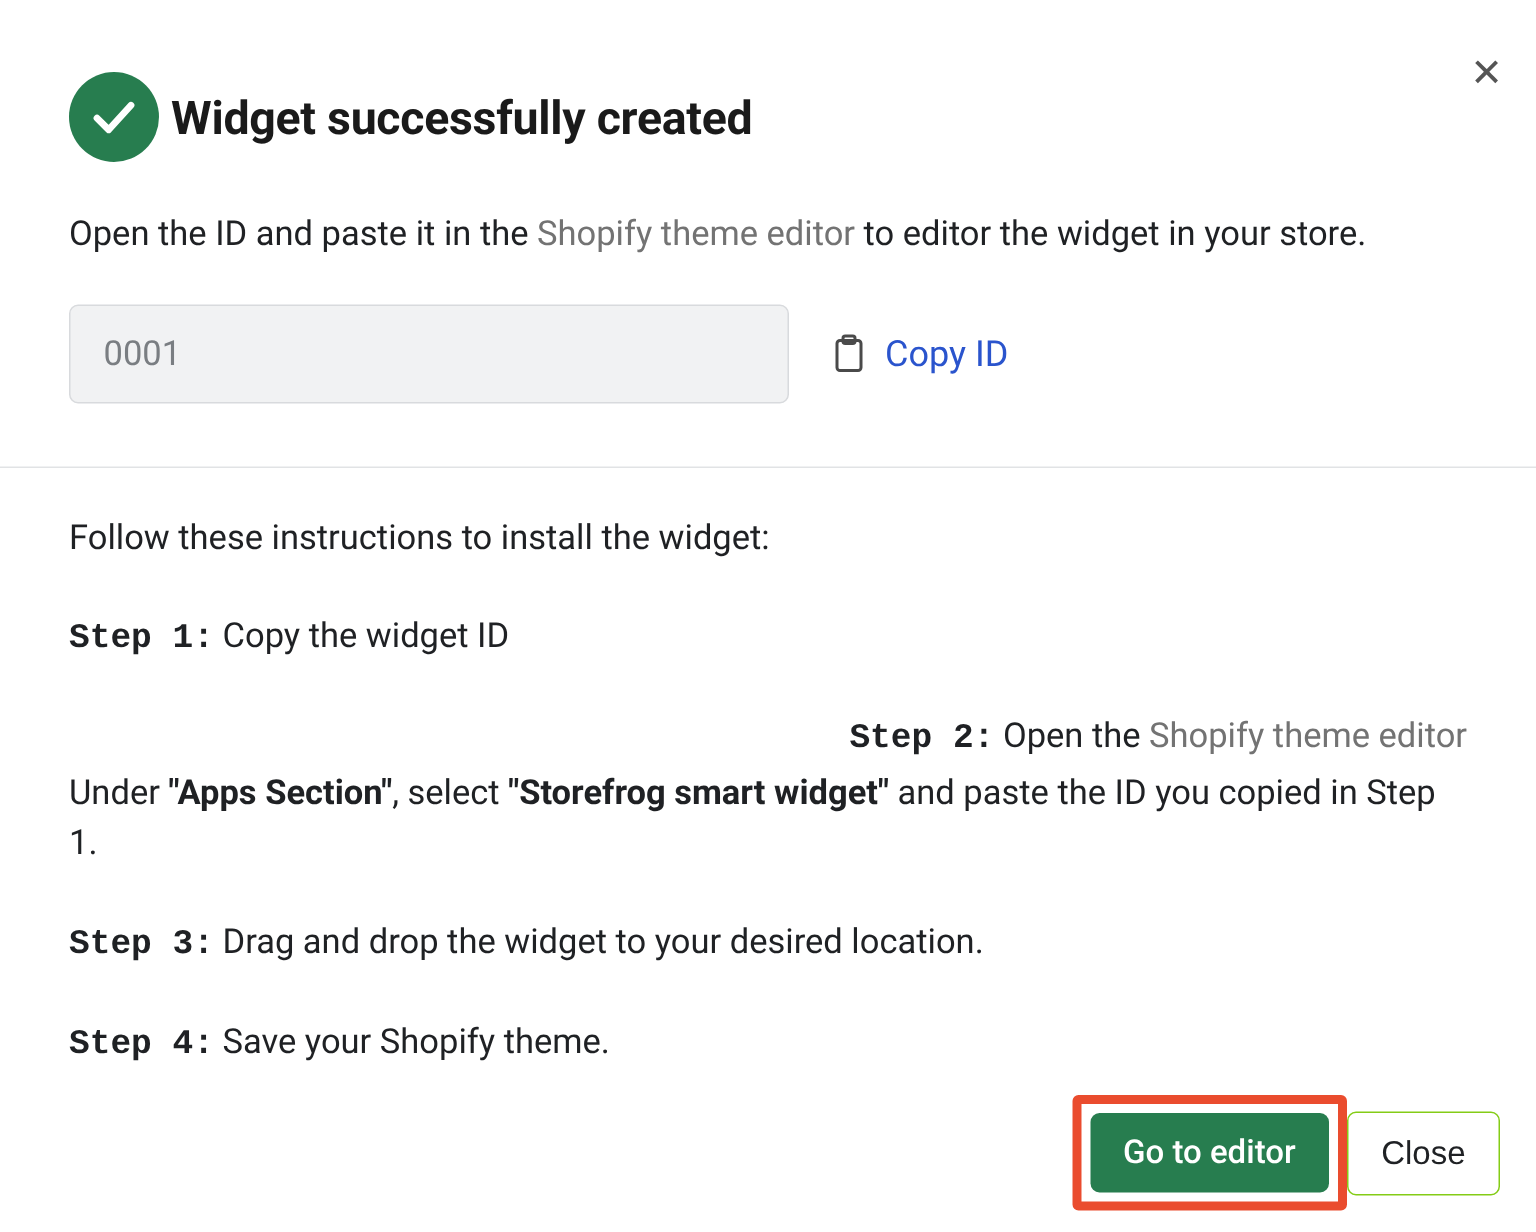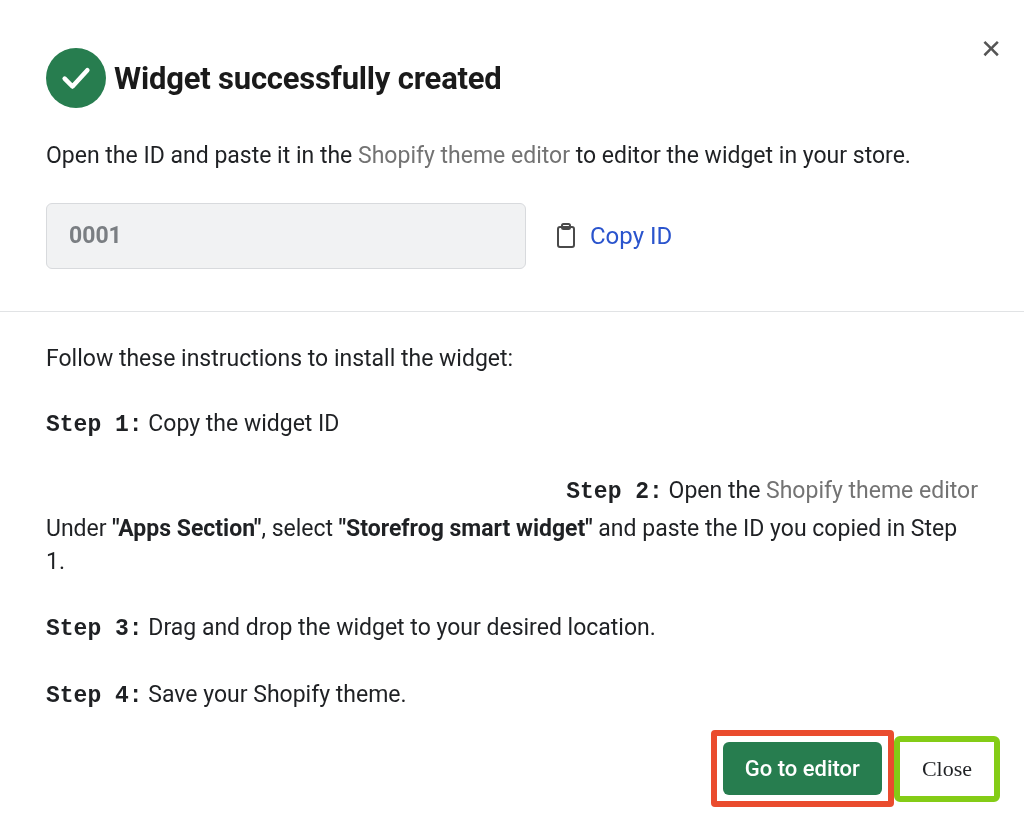--- a/index.html
+++ b/index.html
@@ -77,21 +77,20 @@
       background: #f1f2f3;
       border: 1px solid #d8dadd;
       border-radius: 6px;
       padding: 0 22px;
       font-size: 23px;
       color: #7a7e82;
       font-family: inherit;
     }
     .id-input:disabled {
       color: #7a7e82;
-      font-weight: bold;
     }
     .copy-wrap {
       display: flex;
       align-items: center;
       gap: 12px;
       cursor: pointer;
     }
     .copy-wrap svg {
       width: 24px;
       height: 28px;
@@ -151,27 +150,27 @@
       border-radius: 6px;
       font-size: 22px;
       font-weight: 500;
       padding: 14px 22px;
       cursor: pointer;
       font-family: inherit;
     }
     .btn-secondary {
       background: #ffffff;
       color: #1f2124;
-      border: 6px solid #84cc16;
+      border: 1px solid #84cc16;
       border-radius: 6px;
       font-size: 22px;
       font-weight: 500;
       padding: 14px 22px;
       cursor: pointer;
-      font-family: Liberation Serif, serif;
+      font-family: Liberation Sans, sans-serif;
     }
   </style>
 </head>
 <body>
 
 <div class="modal">
 
   <div class="close-x">✕</div>
 
   <div class="header-row">

